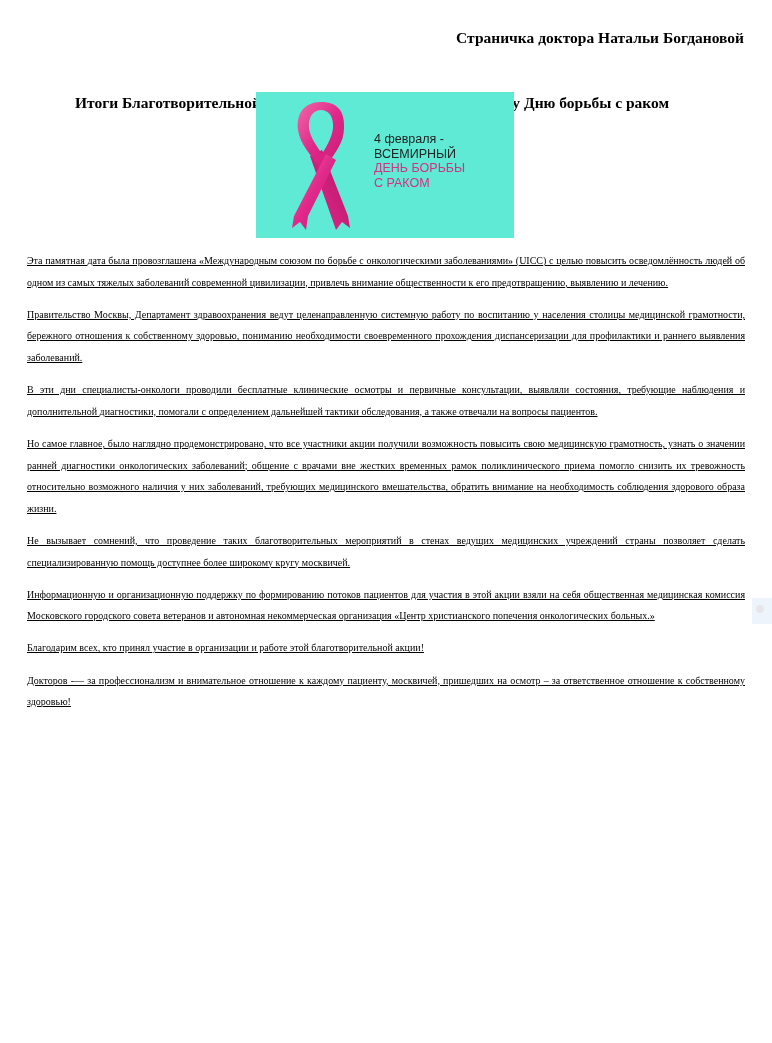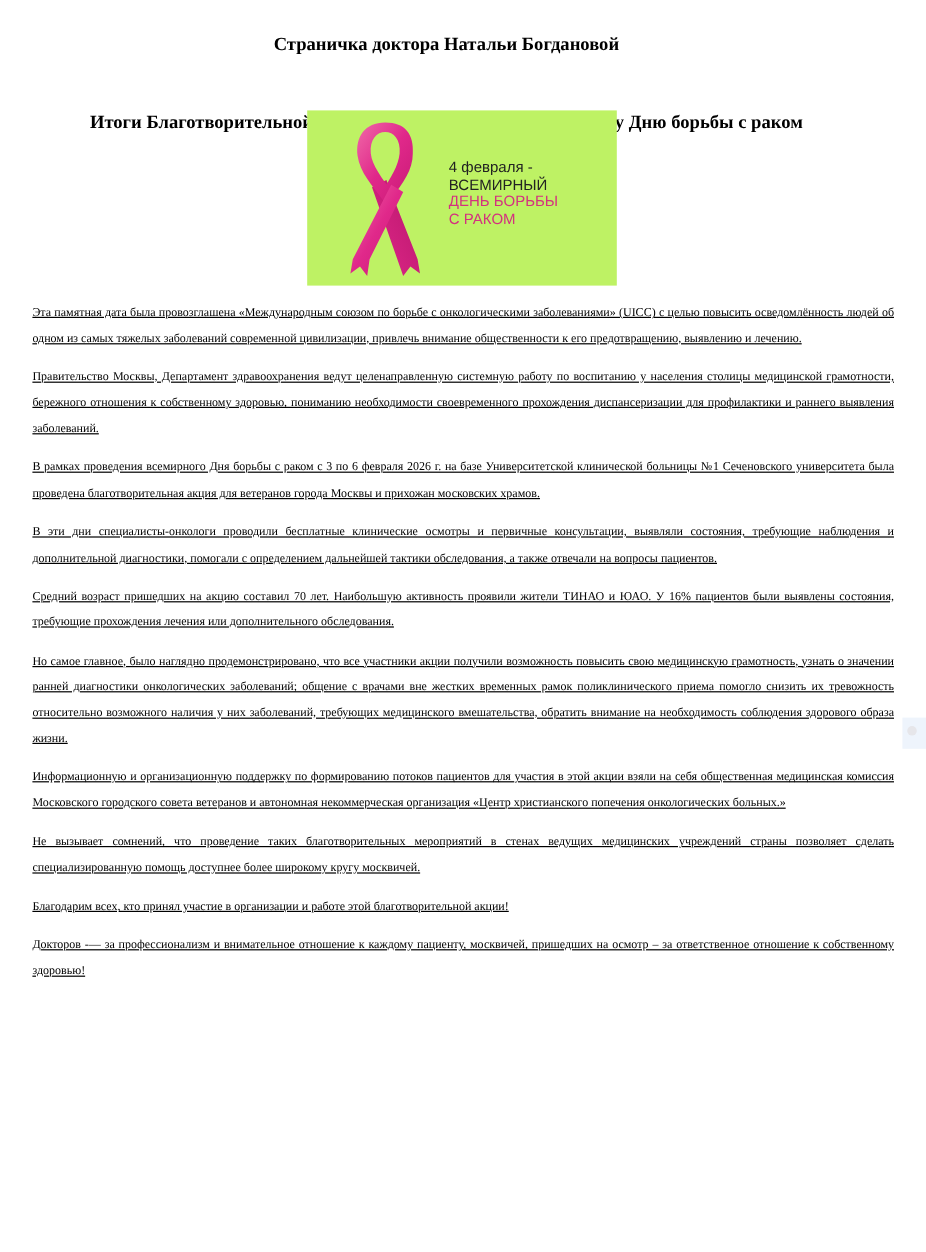--- a/index.html
+++ b/index.html
@@ -23,29 +23,29 @@
   .title {
     position: absolute;
     left: 0;
     width: 744px;
     text-align: center;
     font-weight: bold;
     font-size: 15.5px;
     line-height: 18px;
     margin: 0;
   }
-  .title-1 { top: 29px; }
+  .title-1 { top: 29px; text-align: right; }
   .title-2 { top: 61px; margin-top: 33px; }
   .banner {
     position: absolute;
     left: 256px;
     top: 92px;
     width: 258px;
     height: 146px;
-    background: #bef264;
+    background: #5eead4;
     overflow: hidden;
   }
   .banner svg.ribbon {
     position: absolute;
     left: 30px;
     top: 6px;
     width: 70px;
     height: 136px;
   }
   .banner-text {
@@ -119,26 +119,24 @@
       <div class="dark">4 февраля -</div>
       <div class="dark">ВСЕМИРНЫЙ</div>
       <div class="pink">ДЕНЬ БОРЬБЫ</div>
       <div class="pink">С РАКОМ</div>
     </div>
   </div>
 
   <div class="body-text">
     <p>Эта памятная дата была провозглашена «Международным союзом по борьбе с онкологическими заболеваниями» (UICC) с целью повысить осведомлённость людей об одном из самых тяжелых заболеваний современной цивилизации, привлечь внимание общественности к его предотвращению, выявлению и лечению.</p>
     <p>Правительство Москвы, Департамент здравоохранения ведут целенаправленную системную работу по воспитанию у населения столицы медицинской грамотности, бережного отношения к собственному здоровью, пониманию необходимости своевременного прохождения диспансеризации для профилактики и раннего выявления заболеваний.</p>
-    <p>В рамках проведения всемирного Дня борьбы с раком с 3 по 6 февраля 2026 г. на базе Университетской клинической больницы №1 Сеченовского университета была проведена благотворительная акция для ветеранов города Москвы и прихожан московских храмов.</p>
     <p>В эти дни специалисты-онкологи проводили бесплатные клинические осмотры и первичные консультации, выявляли состояния, требующие наблюдения и дополнительной диагностики, помогали с определением дальнейшей тактики обследования, а также отвечали на вопросы пациентов.</p>
-    <p>Средний возраст пришедших на акцию составил 70 лет. Наибольшую активность проявили жители ТИНАО и ЮАО. У 16% пациентов были выявлены состояния, требующие прохождения лечения или дополнительного обследования.</p>
     <p>Но самое главное, было наглядно продемонстрировано, что все участники акции получили возможность повысить свою медицинскую грамотность, узнать о значении ранней диагностики онкологических заболеваний; общение с врачами вне жестких временных рамок поликлинического приема помогло снизить их тревожность относительно возможного наличия у них заболеваний, требующих медицинского вмешательства, обратить внимание на необходимость соблюдения здорового образа жизни.</p>
+    <p>Не вызывает сомнений, что проведение таких благотворительных мероприятий в стенах ведущих медицинских учреждений страны позволяет сделать специализированную помощь доступнее более широкому кругу москвичей.</p>
     <p>Информационную и организационную поддержку по формированию потоков пациентов для участия в этой акции взяли на себя общественная медицинская комиссия Московского городского совета ветеранов и автономная некоммерческая организация «Центр христианского попечения онкологических больных.»</p>
-    <p>Не вызывает сомнений, что проведение таких благотворительных мероприятий в стенах ведущих медицинских учреждений страны позволяет сделать специализированную помощь доступнее более широкому кругу москвичей.</p>
     <p>Благодарим всех, кто принял участие в организации и работе этой благотворительной акции!</p>
     <p>Докторов -— за профессионализм и внимательное отношение к каждому пациенту, москвичей, пришедших на осмотр – за ответственное отношение к собственному здоровью!</p>
   </div>
 
   <div class="scroll-hint">
     <div class="dot"></div>
   </div>
 
 </div>
 

